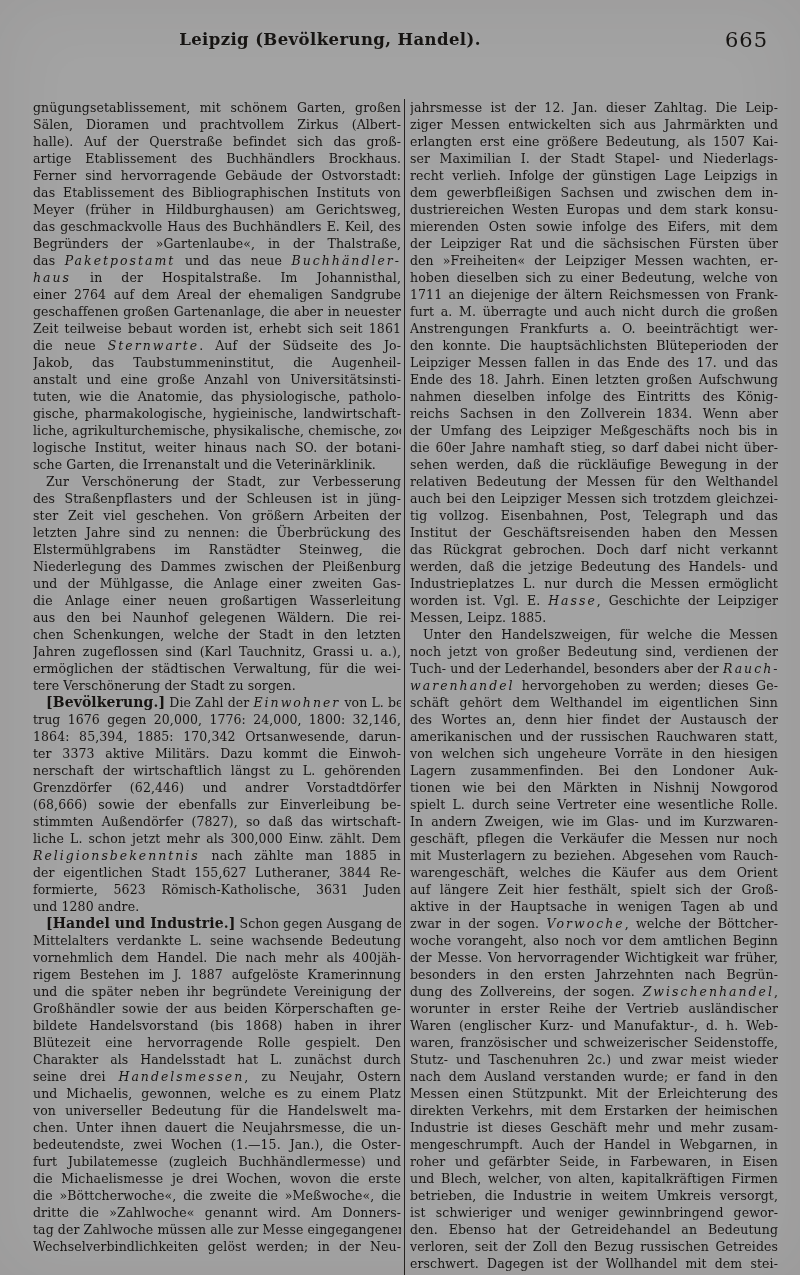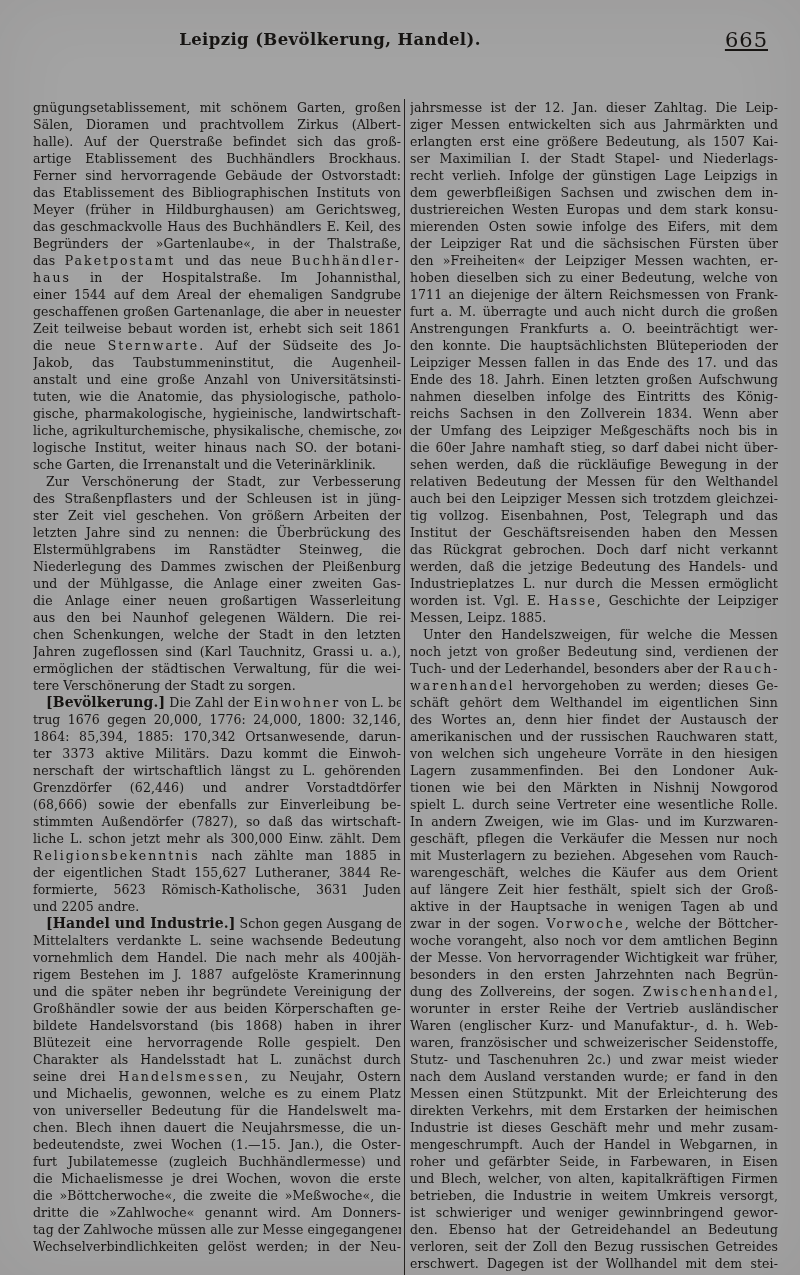--- a/index.html
+++ b/index.html
@@ -19,21 +19,21 @@
   .page-header{
     position:absolute;top:28px;left:0;width:800px;height:30px;
   }
   .page-title{
     position:absolute;left:0;right:140px;text-align:center;
     font-size:16.5px;font-weight:bold;letter-spacing:.4px;
     top:2px;
   }
   .page-number{
     position:absolute;right:32px;top:0;
-    font-size:21px;letter-spacing:1px;text-decoration:underline;
+    font-size:21px;letter-spacing:1px;
   }
   .text-area{
     position:absolute;top:68px;left:33px;right:20px;
     display:flex;align-items:flex-start;margin-top:31px;
   }
   .col{
     width:368px;
   }
   .col-right{width:368px;}
   .divider{
@@ -44,21 +44,21 @@
   .line{
     font-size:12.5px;
     line-height:17px;height:17px;
     text-align:justify;text-align-last:justify;
     white-space:nowrap;overflow:hidden;
     letter-spacing:.1px;
   }
   .line.pend{text-align-last:left;}
   .line.indent{text-indent:13px;}
   .lead{font-weight:bold;font-size:14px;}
-  .sperr{letter-spacing:2px;}
+  .sperr{letter-spacing:2px;font-style:italic;}
 </style>
 </head>
 <body>
 
 <div class="page">
   <div class="page-header">
     <div class="page-title">Leipzig (Bevölkerung, Handel).</div>
     <div class="page-number">665</div>
   </div>
   <div class="text-area">
@@ -67,21 +67,21 @@
         <div class="line">Sälen, Dioramen und prachtvollem Zirkus (Albert-</div>
         <div class="line">halle). Auf der Querstraße befindet sich das groß-</div>
         <div class="line">artige Etablissement des Buchhändlers Brockhaus.</div>
         <div class="line">Ferner sind hervorragende Gebäude der Ostvorstadt:</div>
         <div class="line">das Etablissement des Bibliographischen Instituts von</div>
         <div class="line">Meyer (früher in Hildburghausen) am Gerichtsweg,</div>
         <div class="line">das geschmackvolle Haus des Buchhändlers E. Keil, des</div>
         <div class="line">Begründers der »Gartenlaube«, in der Thalstraße,</div>
         <div class="line">das <span class="sperr">Paketpostamt</span> und das neue <span class="sperr">Buchhändler-</span></div>
         <div class="line"><span class="sperr">haus</span> in der Hospitalstraße. Im Johannisthal,</div>
-        <div class="line">einer 1544 auf dem Areal der ehemaligen Sandgrube</div>
+        <div class="line">einer 2764 auf dem Areal der ehemaligen Sandgrube</div>
         <div class="line">geschaffenen großen Gartenanlage, die aber in neuester</div>
         <div class="line">Zeit teilweise bebaut worden ist, erhebt sich seit 1861</div>
         <div class="line">die neue <span class="sperr">Sternwarte</span>. Auf der Südseite des Jo-</div>
         <div class="line">Jakob, das Taubstummeninstitut, die Augenheil-</div>
         <div class="line">anstalt und eine große Anzahl von Universitätsinsti-</div>
         <div class="line">tuten, wie die Anatomie, das physiologische, patholo-</div>
         <div class="line">gische, pharmakologische, hygieinische, landwirtschaft-</div>
         <div class="line">liche, agrikulturchemische, physikalische, chemische, zoo-</div>
         <div class="line">logische Institut, weiter hinaus nach SO. der botani-</div>
         <div class="line pend">sche Garten, die Irrenanstalt und die Veterinärklinik.</div>
@@ -103,34 +103,34 @@
         <div class="line">1864: 85,394, 1885: 170,342 Ortsanwesende, darun-</div>
         <div class="line">ter 3373 aktive Militärs. Dazu kommt die Einwoh-</div>
         <div class="line">nerschaft der wirtschaftlich längst zu L. gehörenden</div>
         <div class="line">Grenzdörfer (62,446) und andrer Vorstadtdörfer</div>
         <div class="line">(68,666) sowie der ebenfalls zur Einverleibung be-</div>
         <div class="line">stimmten Außendörfer (7827), so daß das wirtschaft-</div>
         <div class="line">liche L. schon jetzt mehr als 300,000 Einw. zählt. Dem</div>
         <div class="line"><span class="sperr">Religionsbekenntnis</span> nach zählte man 1885 in</div>
         <div class="line">der eigentlichen Stadt 155,627 Lutheraner, 3844 Re-</div>
         <div class="line">formierte, 5623 Römisch-Katholische, 3631 Juden</div>
-        <div class="line pend">und 2205 andre.</div>
+        <div class="line pend">und 1280 andre.</div>
         <div class="line indent"><span class="lead">[Handel und Industrie.]</span> Schon gegen Ausgang des</div>
         <div class="line">Mittelalters verdankte L. seine wachsende Bedeutung</div>
         <div class="line">vornehmlich dem Handel. Die nach mehr als 400jäh-</div>
         <div class="line">rigem Bestehen im J. 1887 aufgelöste Kramerinnung</div>
         <div class="line">und die später neben ihr begründete Vereinigung der</div>
         <div class="line">Großhändler sowie der aus beiden Körperschaften ge-</div>
         <div class="line">bildete Handelsvorstand (bis 1868) haben in ihrer</div>
         <div class="line">Blütezeit eine hervorragende Rolle gespielt. Den</div>
         <div class="line">Charakter als Handelsstadt hat L. zunächst durch</div>
         <div class="line">seine drei <span class="sperr">Handelsmessen</span>, zu Neujahr, Ostern</div>
         <div class="line">und Michaelis, gewonnen, welche es zu einem Platz</div>
         <div class="line">von universeller Bedeutung für die Handelswelt ma-</div>
-        <div class="line">chen. Blech ihnen dauert die Neujahrsmesse, die un-</div>
+        <div class="line">chen. Unter ihnen dauert die Neujahrsmesse, die un-</div>
         <div class="line">bedeutendste, zwei Wochen (1.—15. Jan.), die Oster-</div>
         <div class="line">furt Jubilatemesse (zugleich Buchhändlermesse) und</div>
         <div class="line">die Michaelismesse je drei Wochen, wovon die erste</div>
         <div class="line">die »Böttcherwoche«, die zweite die »Meßwoche«, die</div>
         <div class="line">dritte die »Zahlwoche« genannt wird. Am Donners-</div>
         <div class="line">tag der Zahlwoche müssen alle zur Messe eingegangenen</div>
         <div class="line">Wechselverbindlichkeiten gelöst werden; in der Neu-</div>
       </div>
     <div class="divider"></div>
     <div class="col col-right">

